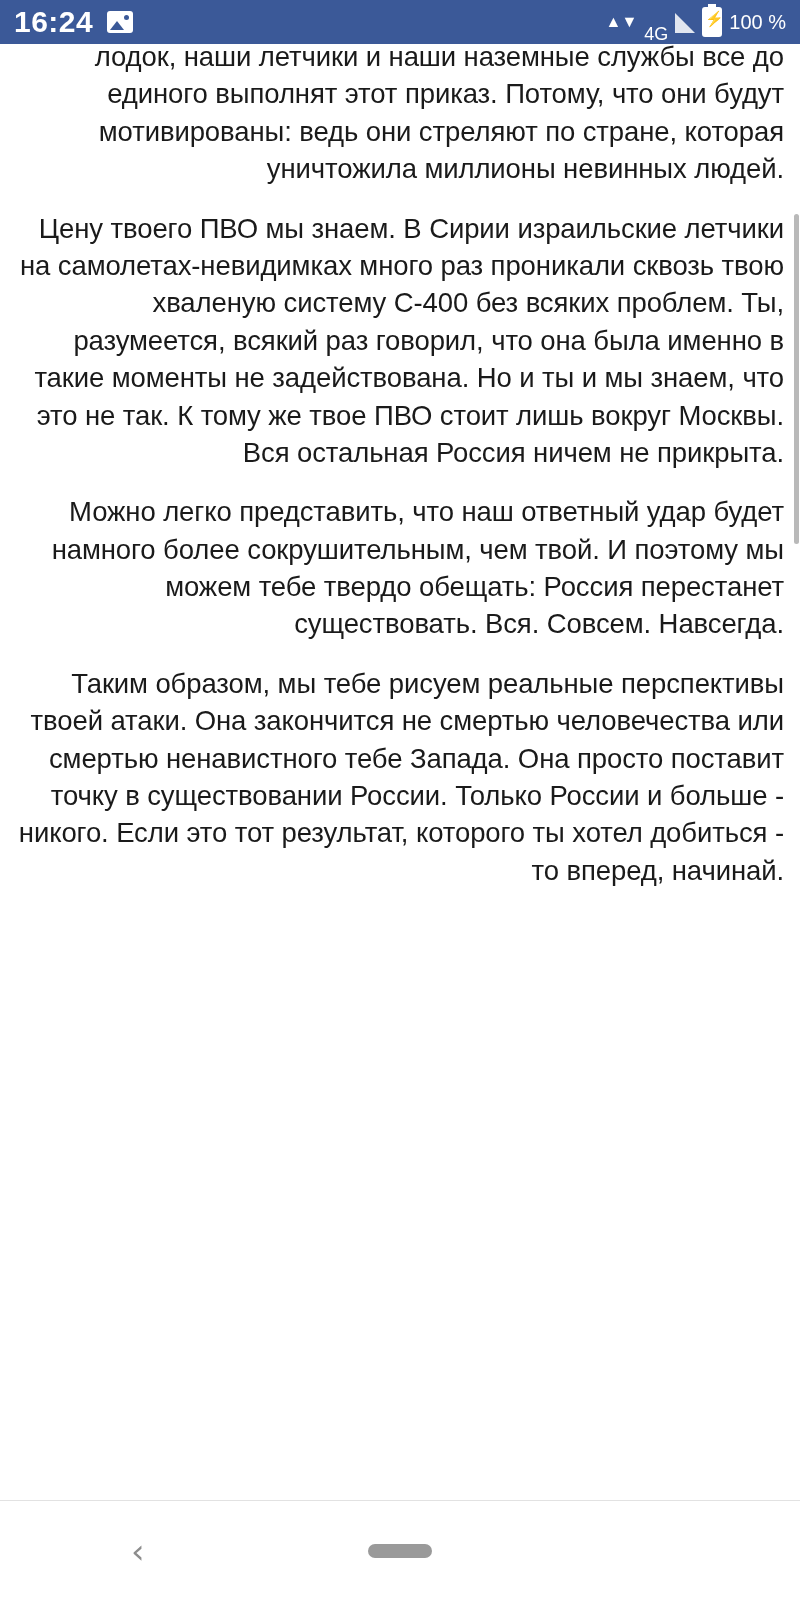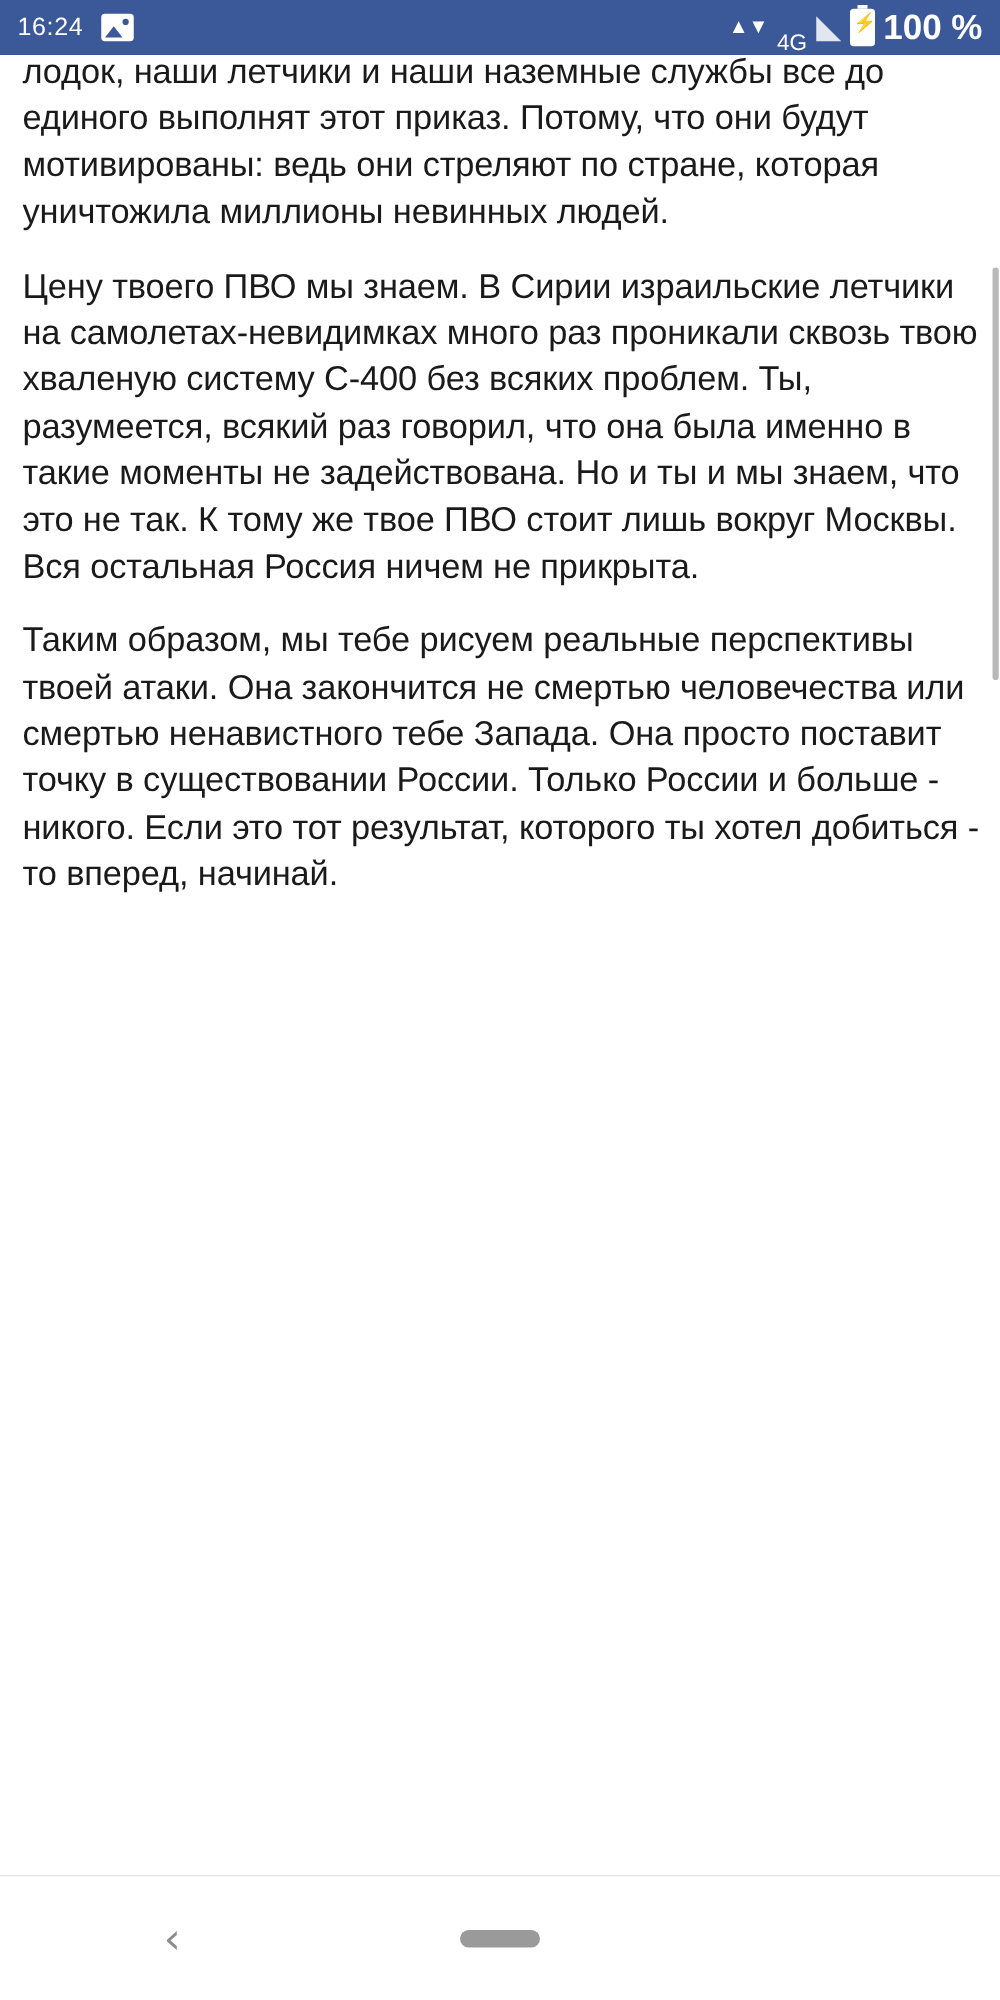--- a/index.html
+++ b/index.html
@@ -25,22 +25,22 @@
     justify-content: space-between;
     padding: 0 14px;
     box-sizing: border-box;
   }
   .status-left {
     display: flex;
     align-items: center;
     gap: 14px;
   }
   .status-clock {
-    font-size: 20px;
-    font-weight: normal;
+    font-size: 30px;
+    font-weight: bold;
     letter-spacing: 0.5px;
   }
   .photo-icon {
     width: 26px;
     height: 22px;
     background: #ffffff;
     border-radius: 3px;
     position: relative;
     display: inline-block;
   }
@@ -112,39 +112,40 @@
   .battery::after {
     content: "\26A1";
     position: absolute;
     left: 1px;
     top: 2px;
     font-size: 15px;
     color: #3b5998;
     line-height: 1;
   }
   .battery-pct {
-    font-size: 28px;
-    font-weight: bold;
+    font-size: 20px;
+    font-weight: normal;
   }
 
   
   .article {
     padding: 0 16px 0 18px;
     box-sizing: border-box;
     height: 1456px;
     overflow: hidden;
     position: relative;
     background: #ffffff;
   }
   .article p {
     margin: 0 0 22px 0;
     font-size: 27.5px;
     line-height: 1.36;
     color: #1a1a1a;
     letter-spacing: -0.1px;
+    text-align: right;
   }
   .article p.clipped {
     margin-top: -6px;
   }
 
   
   .scroll-track {
     position: absolute;
     top: 44px;
     right: 0;
@@ -206,20 +207,21 @@
     <span class="net-label">4G</span>
     <span class="signal"></span>
     <span class="battery"></span>
     <span class="battery-pct">100 %</span>
   </div>
 </div>
 
 <div class="article">
   <p class="clipped">лодок, наши летчики и наши наземные службы все до единого выполнят этот приказ. Потому, что они будут мотивированы: ведь они стреляют по стране, которая уничтожила миллионы невинных людей.</p>
   <p>Цену твоего ПВО мы знаем. В Сирии израильские летчики на самолетах-невидимках много раз проникали сквозь твою хваленую систему С-400 без всяких проблем. Ты, разумеется, всякий раз говорил, что она была именно в такие моменты не задействована. Но и ты и мы знаем, что это не так. К тому же твое ПВО стоит лишь вокруг Москвы. Вся остальная Россия ничем не прикрыта.</p>
+  <p>Можно легко представить, что наш ответный удар будет намного более сокрушительным, чем твой. И поэтому мы можем тебе твердо обещать: Россия перестанет существовать. Вся. Совсем. Навсегда.</p>
   <p>Таким образом, мы тебе рисуем реальные перспективы твоей атаки. Она закончится не смертью человечества или смертью ненавистного тебе Запада. Она просто поставит точку в существовании России. Только России и больше - никого. Если это тот результат, которого ты хотел добиться - то вперед, начинай.</p>
 </div>
 
 <div class="scroll-track">
   <div class="scroll-thumb"></div>
 </div>
 
 <div class="nav-bar">
   <span class="nav-back">‹</span>
   <span class="nav-pill"></span>

